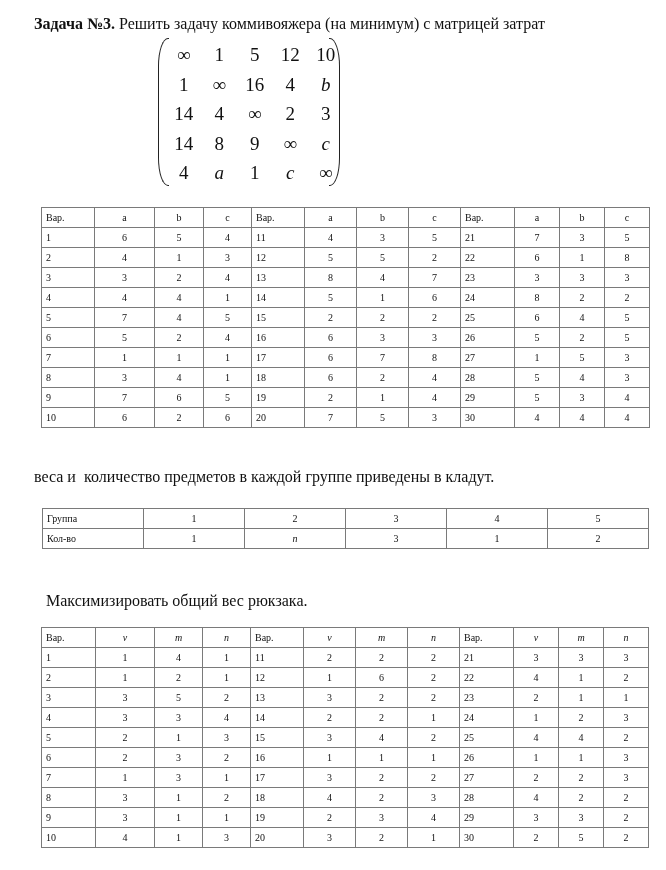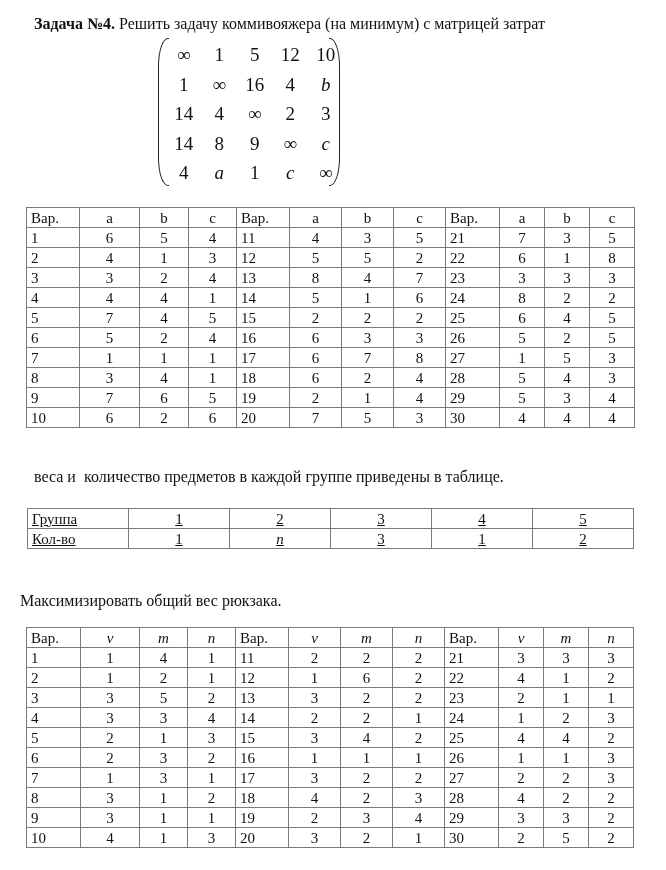--- a/index.html
+++ b/index.html
@@ -12,38 +12,38 @@
   
   .matrix { left:158px; top:38px; width:182px; height:148px; }
   .paren { position:absolute; top:0; width:10px; height:146px; border:1.3px solid #222; }
   .paren.l { left:0; border-right:none; border-radius:10px 0 0 10px / 28px 0 0 28px; }
   .paren.r { right:0; border-left:none; border-radius:0 10px 10px 0 / 0 28px 28px 0; }
   .mgrid { position:absolute; left:8px; top:2px; display:grid;
            grid-template-columns: repeat(5, 35.5px); grid-auto-rows:29.5px; }
   .mcell { text-align:center; font-size:19px; line-height:29px; }
   .mcell.it { font-style:italic; }
 
-  table.t { position:absolute; border-collapse:collapse; font-size:15px; table-layout:fixed; }
+  table.t { position:absolute; border-collapse:collapse; font-size:10px; table-layout:fixed;margin-left:15px; }
   table.t td { border:1px solid #7a7a7a; padding:0; height:19px; line-height:18px; text-align:center; }
   table.t td.left { text-align:left; padding-left:4px; }
   table.t td.it { font-style:italic; }
 
   .t1 { left:26px; top:207px; width:607px; }
   .t3 { left:26px; top:627px; width:607px; }
   .ks { left:27px; top:508px; width:606px; }
-  .ks td { height:19px;text-decoration:underline; }
+  .ks td { height:19px; }
 
   .task6 { left:34px; top:467px; font-size:16px; line-height:19px; white-space:nowrap; }
-  .ks-footer { left:20px; top:591px; font-size:16px; line-height:19px; white-space:nowrap;text-align:center; }
+  .ks-footer { left:46px; top:591px; font-size:16px; line-height:19px; white-space:nowrap;text-align:center; }
 </style>
 </head>
 <body>
 
 <div class="abs task-title">
-  <b>Задача №4.</b><span> Решить задачу коммивояжера (на минимум) с матрицей затрат</span>
+  <b>Задача №3.</b><span> Решить задачу коммивояжера (на минимум) с матрицей затрат</span>
 </div>
 
 <div class="abs matrix">
   <div class="paren l"></div>
   <div class="paren r"></div>
   <div class="mgrid" id="mgrid">
       <div class="mcell">∞</div>
       <div class="mcell">1</div>
       <div class="mcell">5</div>
       <div class="mcell">12</div>
@@ -238,21 +238,21 @@
         <td>3</td>
         <td class="left">30</td>
         <td>4</td>
         <td>4</td>
         <td>4</td>
       </tr>
     </tbody>
 </table>
 
 <div class="abs task6">
-  <div style="white-space:pre">веса и  количество предметов в каждой группе приведены в таблице.</div>
+  <div style="white-space:pre">веса и  количество предметов в каждой группе приведены в кладут.</div>
 </div>
 
 <table class="t ks" id="ks">
   <colgroup>
     <col style="width:101px">
       <col style="width:101px">
       <col style="width:101px">
     <col style="width:101px">
       <col style="width:101px">
       <col style="width:101px">

